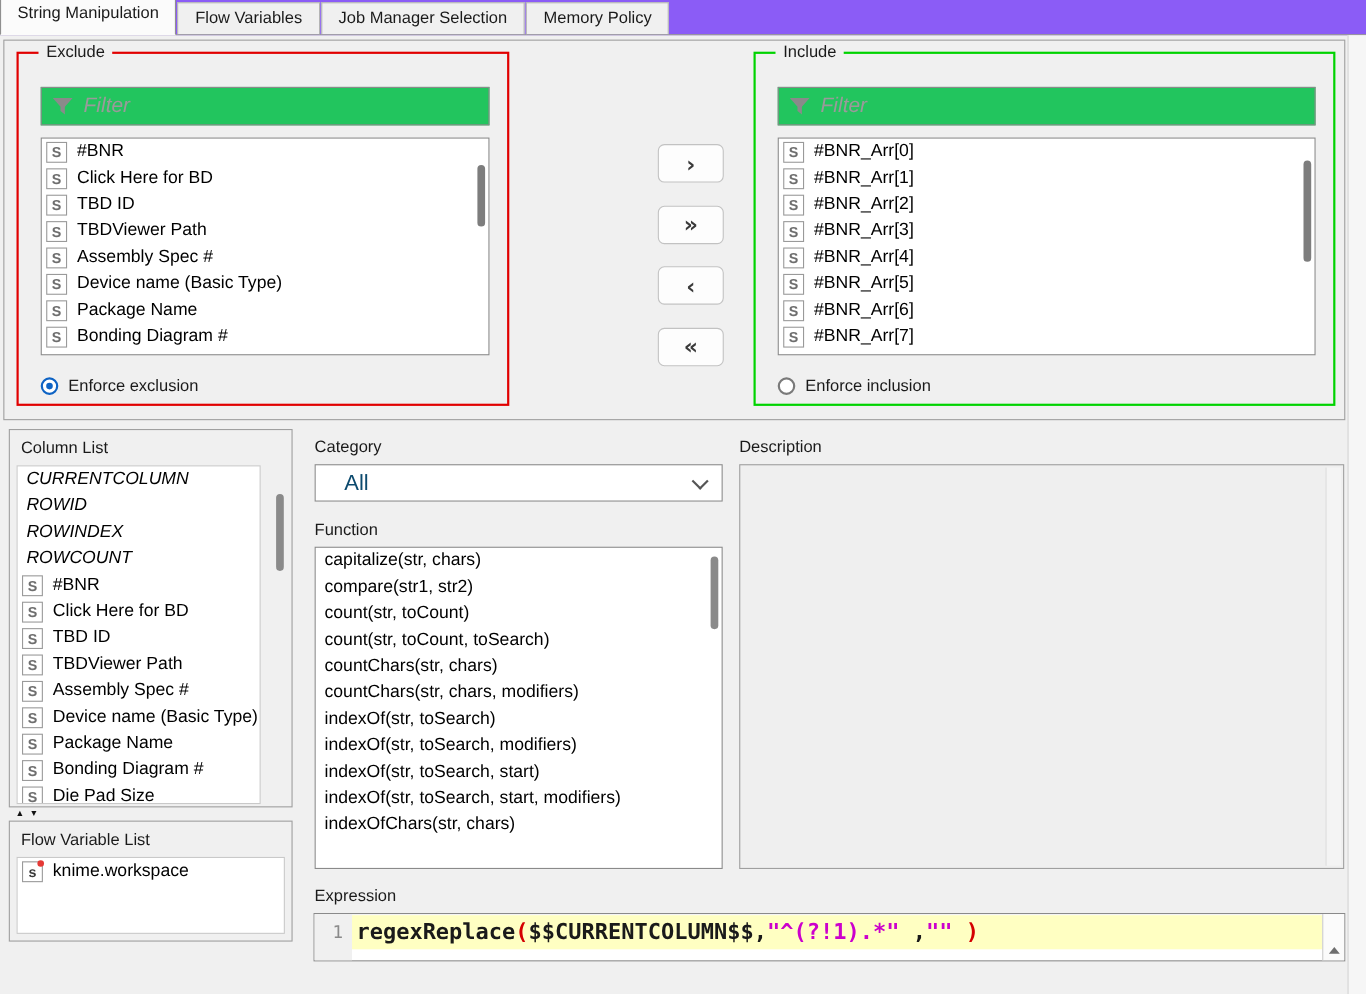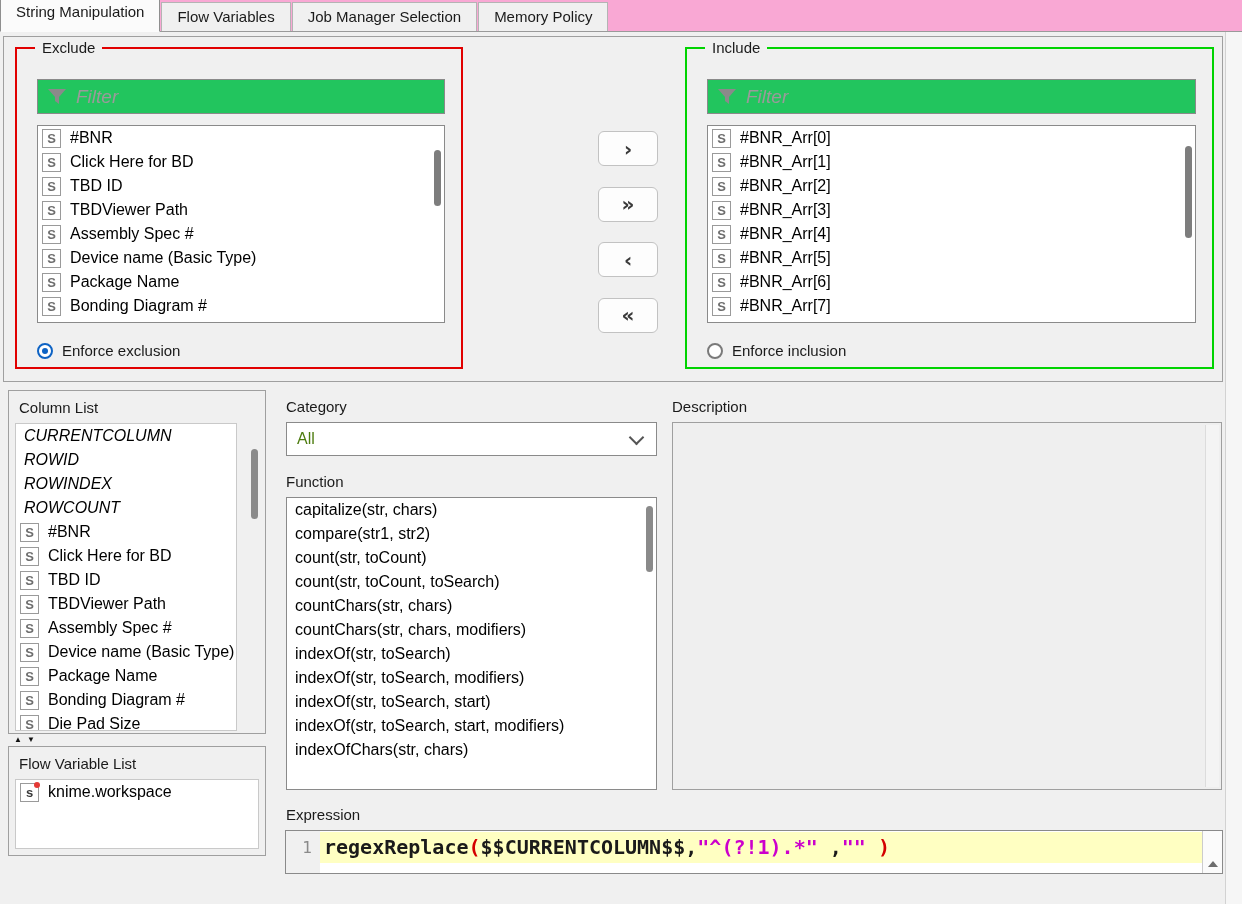--- a/index.html
+++ b/index.html
@@ -1,19 +1,19 @@
 <!DOCTYPE html>
 <html><head>
 <meta charset="utf-8">
 <style>
   html,body{margin:0;padding:0;background:#f0f0f0;font-family:"Liberation Sans",sans-serif;}
   #screen{position:relative;width:1242px;height:904px;background:#f0f0f0;overflow:hidden;}
 
   
-  .tabbar{position:absolute;left:0;top:0;width:1242px;height:31px;border-bottom:1px solid #9a9a9a;background:#f9a8d4;display:flex;align-items:flex-end;}
+  .tabbar{position:absolute;left:0;top:0;width:1242px;height:31px;border-bottom:1px solid #9a9a9a;background:#8b5cf6;display:flex;align-items:flex-end;}
   .tab{font-size:15px;color:#1a1a1a;padding:5px 15px 6px 15px;border:1px solid #b4b4b4;border-bottom:none;background:#f0f0f0;height:17px;margin-right:1px;cursor:default;white-space:nowrap;}
   .tab.active{background:#fbfbfb;border-color:#8f8f8f;height:22px;padding-top:6px;position:relative;z-index:2;margin-bottom:-1px;border-bottom:1px solid #fbfbfb;}
 
   
   .main-scrollbar{position:absolute;right:0;top:32px;width:16px;height:872px;background:#f6f6f6;border-left:1px solid #d2d2d2;}
 
   
   .top-panel{position:absolute;left:3px;top:36px;width:1220px;height:346px;background:#f0f0f0;border:1px solid #9f9f9f;box-sizing:border-box;}
 
   .fieldset{position:absolute;box-sizing:border-box;}
@@ -45,21 +45,21 @@
 
   
   .side-panel{position:absolute;left:8px;background:#f0f0f0;border:1px solid #9f9f9f;box-sizing:border-box;}
   .panel-title{position:absolute;left:10px;top:8px;font-size:15px;color:#1a1a1a;}
   .inner-list{position:absolute;left:6px;top:32px;background:#fff;overflow:hidden;border:1px solid #c9c9c9;}
   .splitter{position:absolute;left:14px;top:735px;font-size:8px;color:#111;letter-spacing:5px;}
 
   
   .field-label{position:absolute;font-size:15px;color:#1a1a1a;}
   .select-box{position:absolute;left:286px;top:422px;width:371px;height:34px;background:#fff;border:1px solid #8a8a8a;box-sizing:border-box;display:flex;align-items:center;}
-  .select-value{font-size:16px;color:#4d7c0f;padding-left:10px;flex:1;}
+  .select-value{font-size:20px;color:#0c4a6e;padding-left:26px;flex:1;}
   .chev{width:9px;height:9px;border-right:2px solid #555;border-bottom:2px solid #555;transform:rotate(45deg);margin-right:14px;margin-top:-4px;}
   .function-list{position:absolute;left:286px;top:497px;width:371px;height:293px;background:#fff;border:1px solid #8a8a8a;box-sizing:border-box;overflow:hidden;}
   .fn-item{height:24px;line-height:24px;padding-left:8px;font-size:16px;color:#000;white-space:nowrap;}
 
   
   .description-box{position:absolute;left:672px;top:422px;width:550px;height:368px;background:#efefef;border:1px solid #9f9f9f;box-sizing:border-box;}
   .desc-track{position:absolute;right:2px;top:2px;bottom:2px;width:13px;background:#f4f4f4;border-left:1px solid #dcdcdc;}
 
   
   .editor{position:absolute;left:285px;top:830px;width:938px;height:44px;background:#ffffff;border:1px solid #8a8a8a;box-sizing:border-box;}

